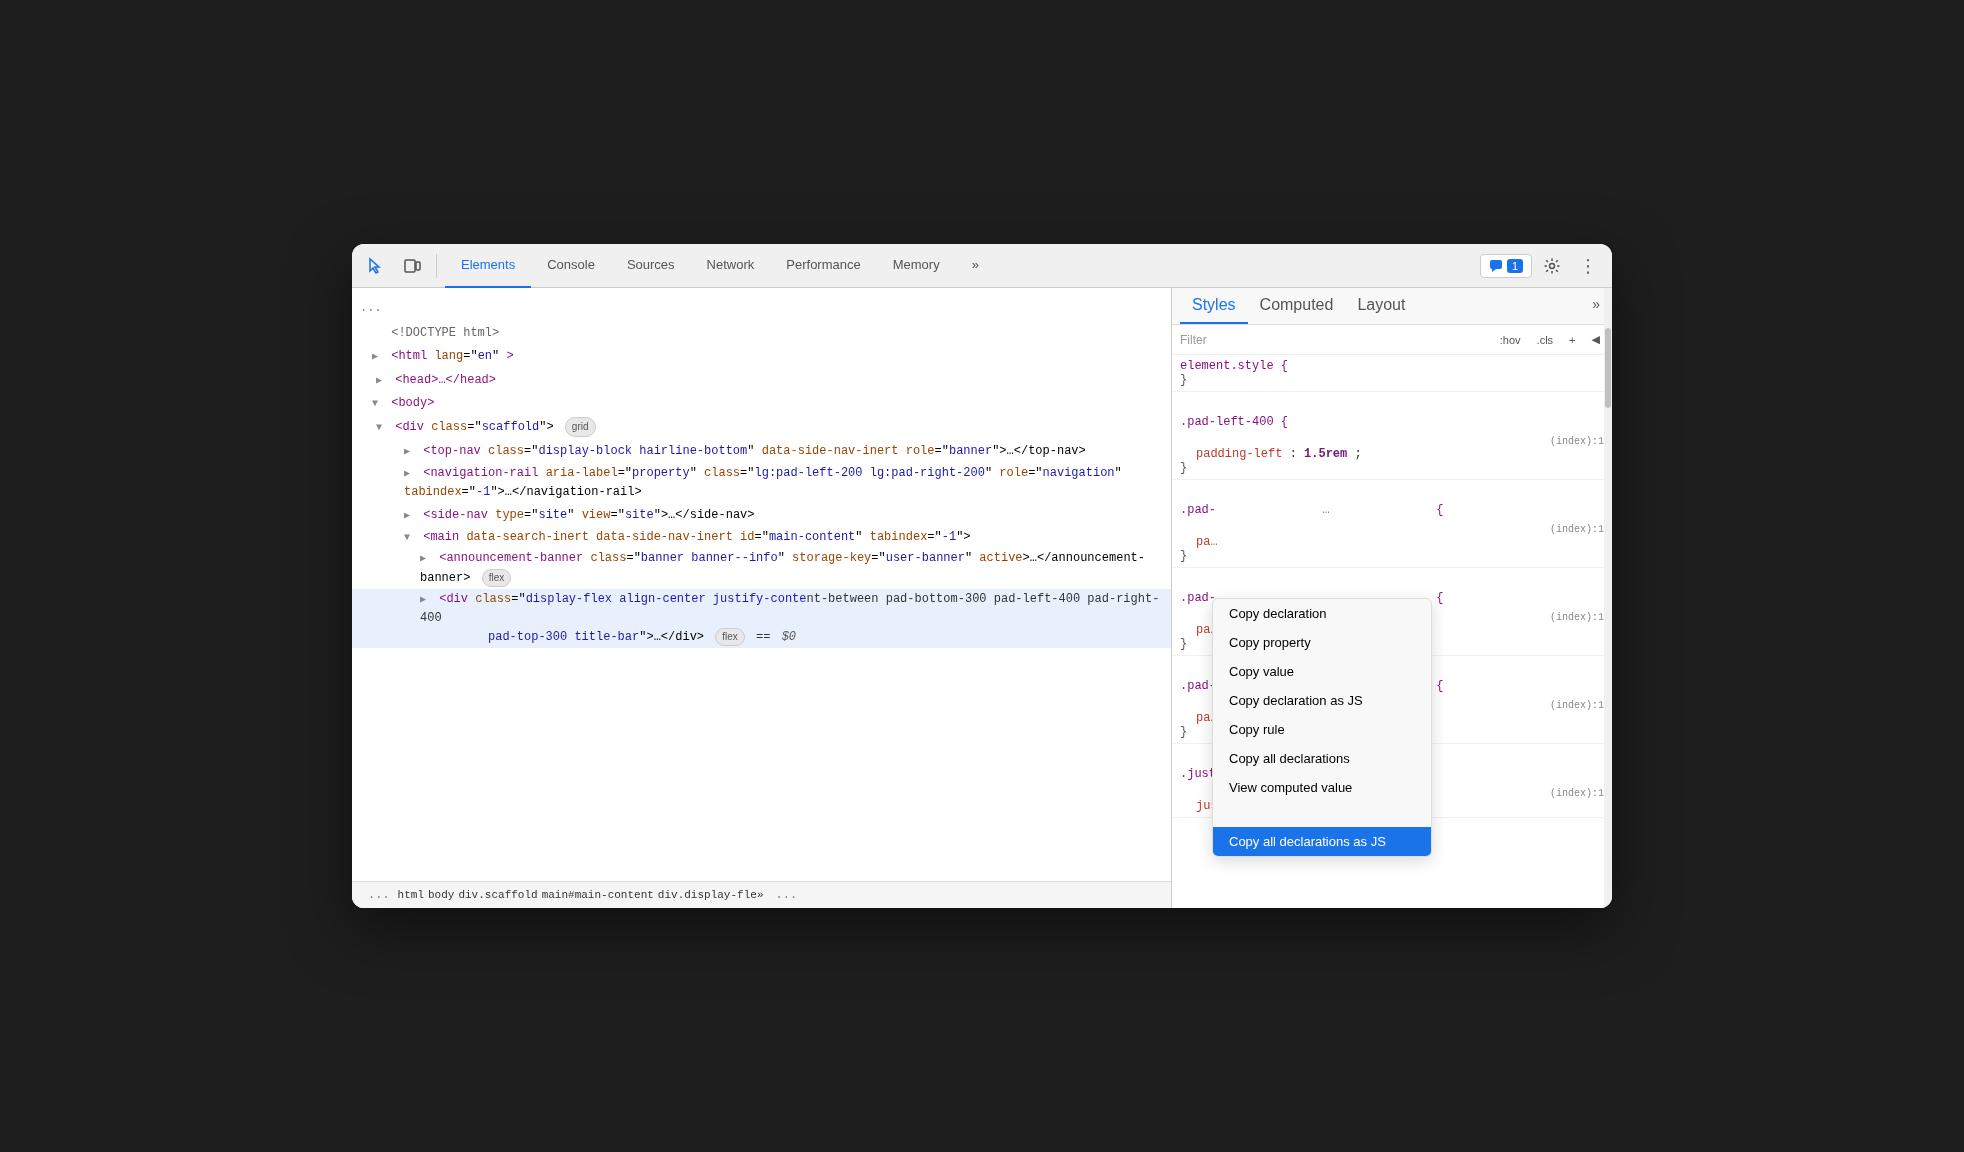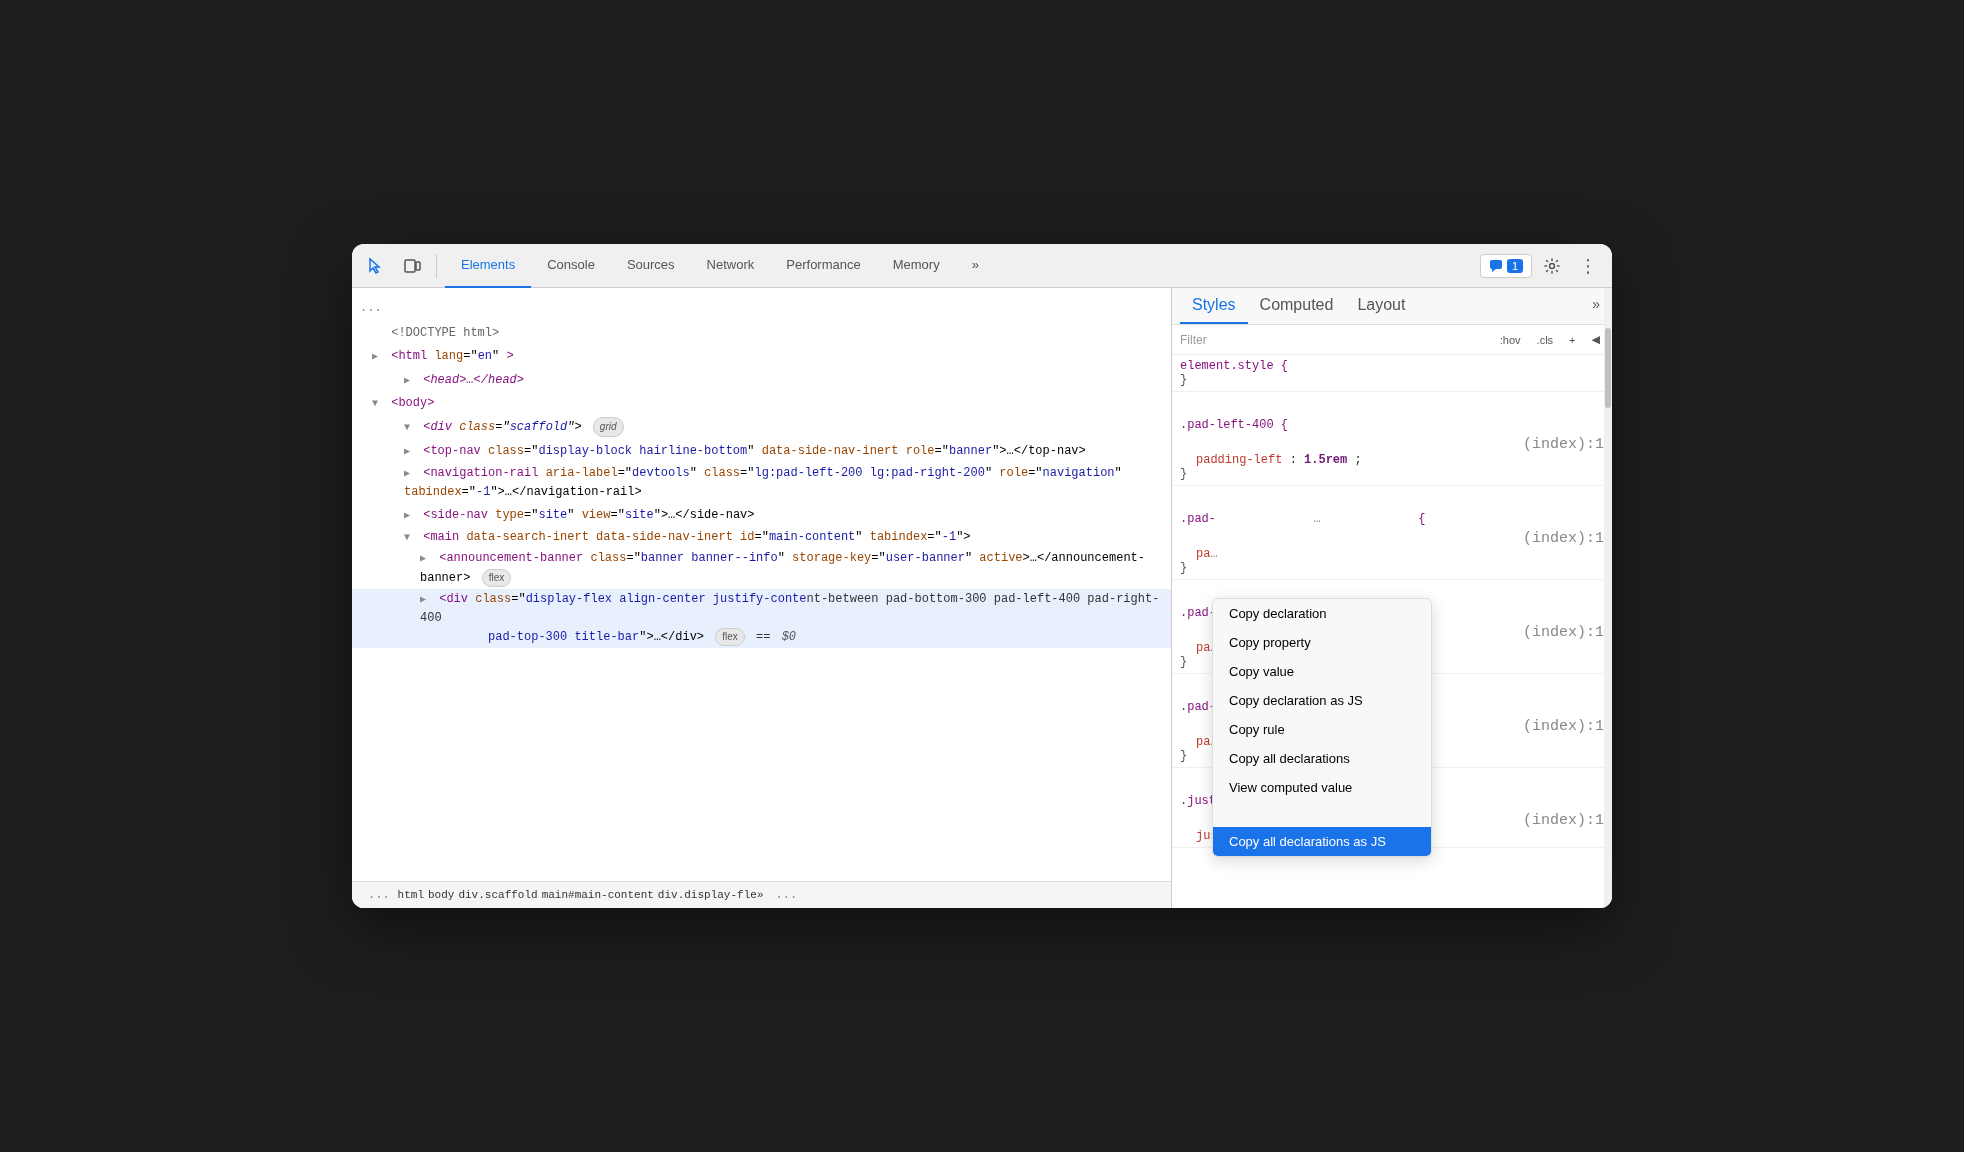--- a/index.html
+++ b/index.html
@@ -151,21 +151,21 @@
       line-height: 1.8;
     }
     .dom-line {
       padding: 1px 8px 1px 20px;
       white-space: nowrap;
       position: relative;
     }
     .dom-line.highlighted {
       background: #e8f0fe;
     }
-    .dom-indent-1 { padding-left: 52px; font-style: italic; }
+    .dom-indent-1 { padding-left: 24px; }
     .dom-indent-2 { padding-left: 52px; }
     .dom-indent-3 { padding-left: 68px; }
     .triangle {
       display: inline-block;
       width: 12px;
       font-size: 10px;
       color: #888;
       cursor: pointer;
     }
     .triangle.expanded::before { content: '▼'; }
@@ -280,21 +280,21 @@
       border-bottom: 1px solid #f0f0f0;
     }
     .style-selector {
       color: #881280;
       display: flex;
       justify-content: space-between;
       align-items: center;
     }
     .style-source {
       color: #888;
-      font-size: 15px;
+      font-size: 10px;
       margin-top: 40px;
     }
     .style-prop {
       padding-left: 16px;
       color: #333;
     }
     .style-prop .prop-name { color: #c0392b; }
     .style-prop .prop-value { color: #701a75; font-weight: bold; }
     .style-brace { color: #555; }
     
@@ -431,21 +431,21 @@
           <span class="triangle collapsed"></span>
           <span class="tag-name">&lt;top-nav</span>
           <span class="attr-name"> class</span><span>="</span><span class="attr-value">display-block hairline-bottom</span><span>"</span>
           <span class="attr-name"> data-side-nav-inert</span>
           <span class="attr-name"> role</span><span>="</span><span class="attr-value">banner</span><span>"&gt;…&lt;/top-nav&gt;</span>
         </div>
 
         <div class="dom-line dom-indent-2" style="white-space: normal; line-height: 1.6;">
           <span class="triangle collapsed"></span>
           <span class="tag-name">&lt;navigation-rail</span>
-          <span class="attr-name"> aria-label</span><span>="</span><span class="attr-value">devtools</span><span>"</span>
+          <span class="attr-name"> aria-label</span><span>="</span><span class="attr-value">property</span><span>"</span>
           <span class="attr-name"> class</span><span>="</span><span class="attr-value">lg:pad-left-200 lg:pad-right-200</span><span>"</span>
           <span class="attr-name"> role</span><span>="</span><span class="attr-value">navigation</span><span>"</span>
           <span class="attr-name"> tabindex</span><span>="</span><span class="attr-value">-1</span><span>"&gt;…&lt;/navigation-rail&gt;</span>
         </div>
 
         <div class="dom-line dom-indent-2">
           <span class="triangle collapsed"></span>
           <span class="tag-name">&lt;side-nav</span>
           <span class="attr-name"> type</span><span>="</span><span class="attr-value">site</span><span>"</span>
           <span class="attr-name"> view</span><span>="</span><span class="attr-value">site</span><span>"&gt;…&lt;/side-nav&gt;</span>

